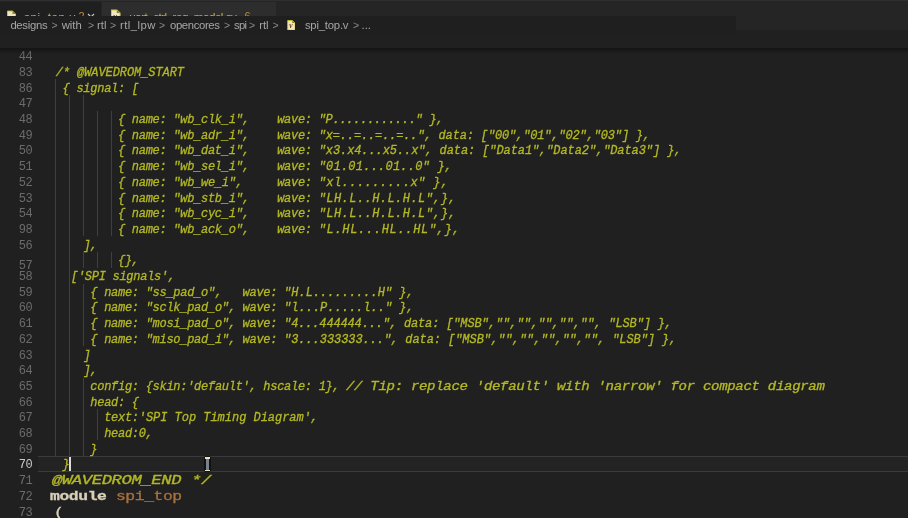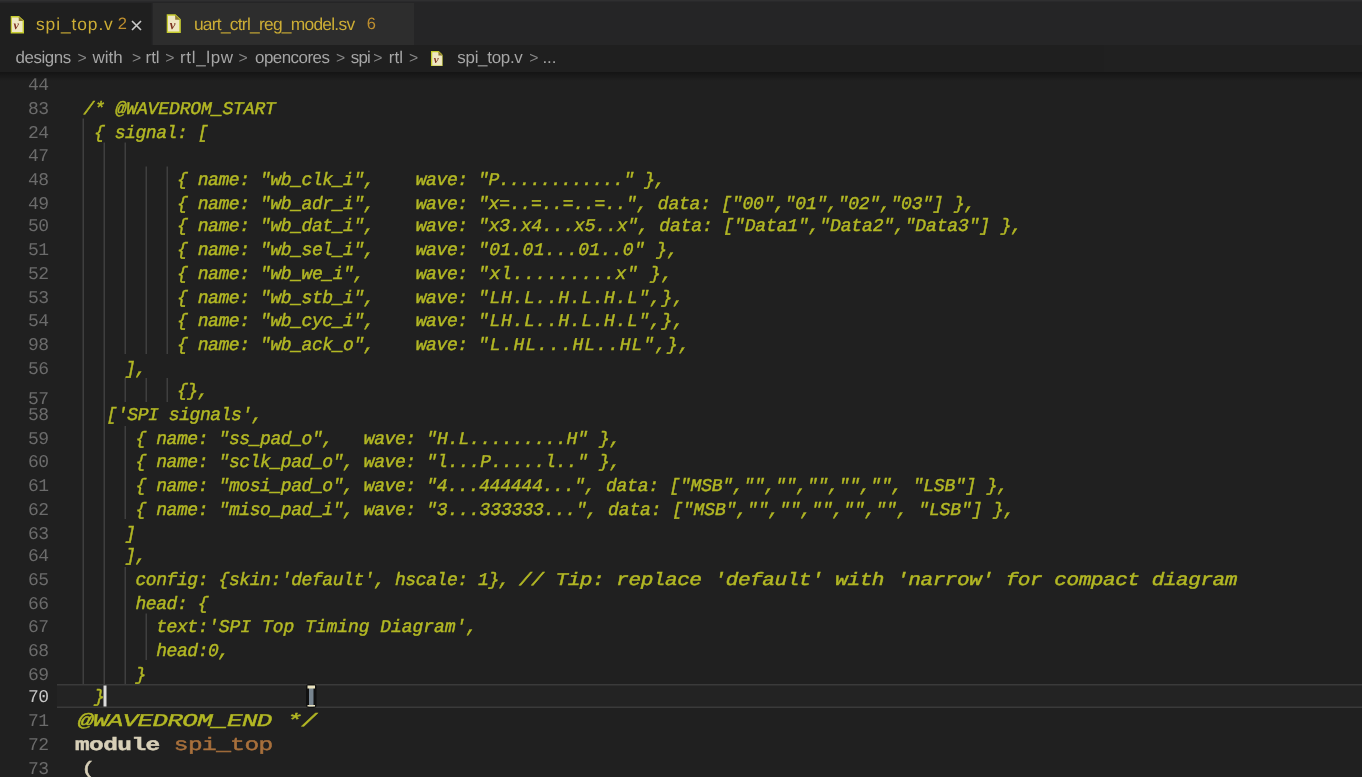--- a/index.html
+++ b/index.html
@@ -6,21 +6,21 @@
 #tabbar{position:absolute;left:0;top:0;width:908px;height:30px;background:#252526;border-top:1px solid #2f2f30}
 #tab1{position:absolute;left:0;top:1px;width:101px;height:29px;background:#1f1f1f}
 #tab2{position:absolute;left:102px;top:1px;width:173.5px;height:29px;background:#2d2d2d}
 .tn{position:absolute;top:8px;font-size:11.6px;color:#ccad35;letter-spacing:0.1px}
 #tab1 .tn{left:24px;letter-spacing:0.6px}
 #tab2 .tn{left:27.3px;letter-spacing:-0.5px}
 .tb{position:absolute;top:8px;font-size:11px;color:#bd8e2e}
 #tab1 .tb{left:78.5px}
 #tab2 .tb{left:142.5px}
 .tx{position:absolute;left:87px;top:11px}
-#crumbs{position:absolute;left:0;top:30px;width:736px;height:18px;background:#1f1f1f}
+#crumbs{position:absolute;left:0;top:16px;width:736px;height:18px;background:#1f1f1f}
 .ci{position:absolute;top:3.2px;font-size:11.3px;color:#a6a6a6;white-space:pre}
 .cs{position:absolute;top:3.4px;font-size:10.5px;color:#888888}
 #shadow{position:absolute;left:0;top:48px;width:908px;height:6px;background:linear-gradient(to bottom,rgba(0,0,0,0.38),rgba(0,0,0,0))}
 .ln{position:absolute;width:32.5px;text-align:right;font-family:"Liberation Mono",monospace;font-size:12.0px;line-height:15.7px;color:#6b6b6b;letter-spacing:-0.28px}
 .ln.a{color:#c6c6c6}
 .cl{position:absolute;font-family:"Liberation Mono",monospace;font-style:italic;font-size:12.0px;line-height:15.7px;color:#b3b824;white-space:pre;letter-spacing:-0.28px;-webkit-text-stroke-width:0.3px}
 .kw{color:#d8d0b8;font-weight:bold}
 .id{color:#a8703c}
 .ig{position:absolute;width:1px;background:#3f3f3f}
 </style></head><body>
@@ -80,21 +80,21 @@
     <div class="ig" style="left:82.88px;top:252.1px;height:15.7px"></div>
     <div class="ig" style="left:82.88px;top:283.5px;height:62.8px"></div>
     <div class="ig" style="left:82.88px;top:377.7px;height:78.5px"></div>
     <div class="ig" style="left:96.72px;top:110.8px;height:125.6px"></div>
     <div class="ig" style="left:96.72px;top:252.1px;height:15.7px"></div>
     <div class="ig" style="left:96.72px;top:409.1px;height:31.4px"></div>
     <div class="ig" style="left:110.56px;top:110.8px;height:125.6px"></div>
     <div class="ig" style="left:110.56px;top:252.1px;height:15.7px"></div>
 <div class="ln" style="top:50.2px">44</div>
     <div class="ln" style="top:65.9px">83</div>
-    <div class="ln" style="top:81.6px">24</div>
+    <div class="ln" style="top:81.6px">86</div>
     <div class="ln" style="top:97.3px">47</div>
     <div class="ln" style="top:113.0px">48</div>
     <div class="ln" style="top:128.7px">49</div>
     <div class="ln" style="top:144.4px">50</div>
     <div class="ln" style="top:160.1px">51</div>
     <div class="ln" style="top:175.8px">52</div>
     <div class="ln" style="top:191.5px">53</div>
     <div class="ln" style="top:207.2px">54</div>
     <div class="ln" style="top:222.9px">98</div>
     <div class="ln" style="top:238.6px">56</div>

